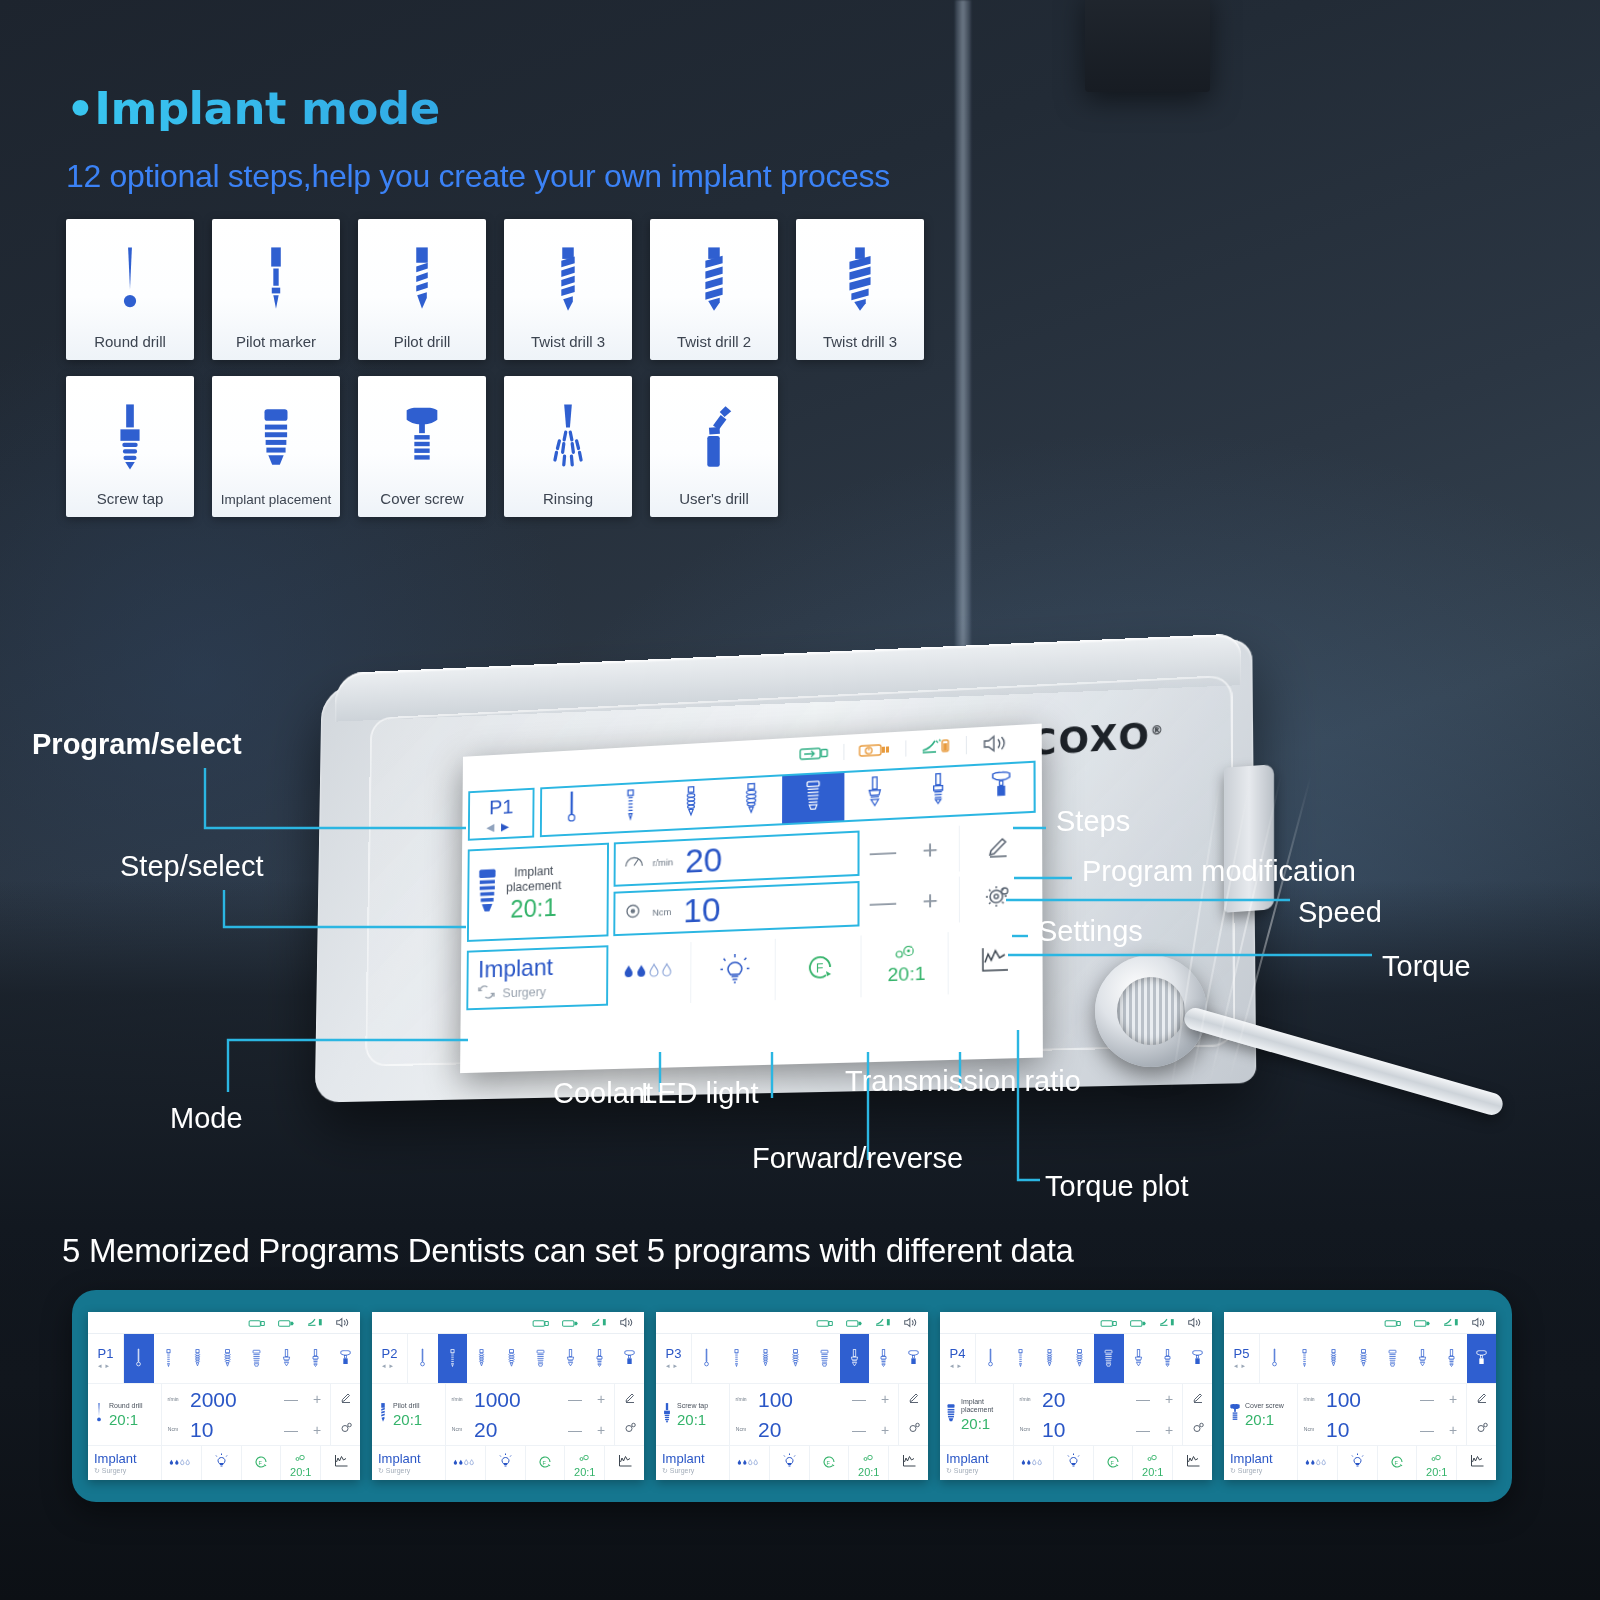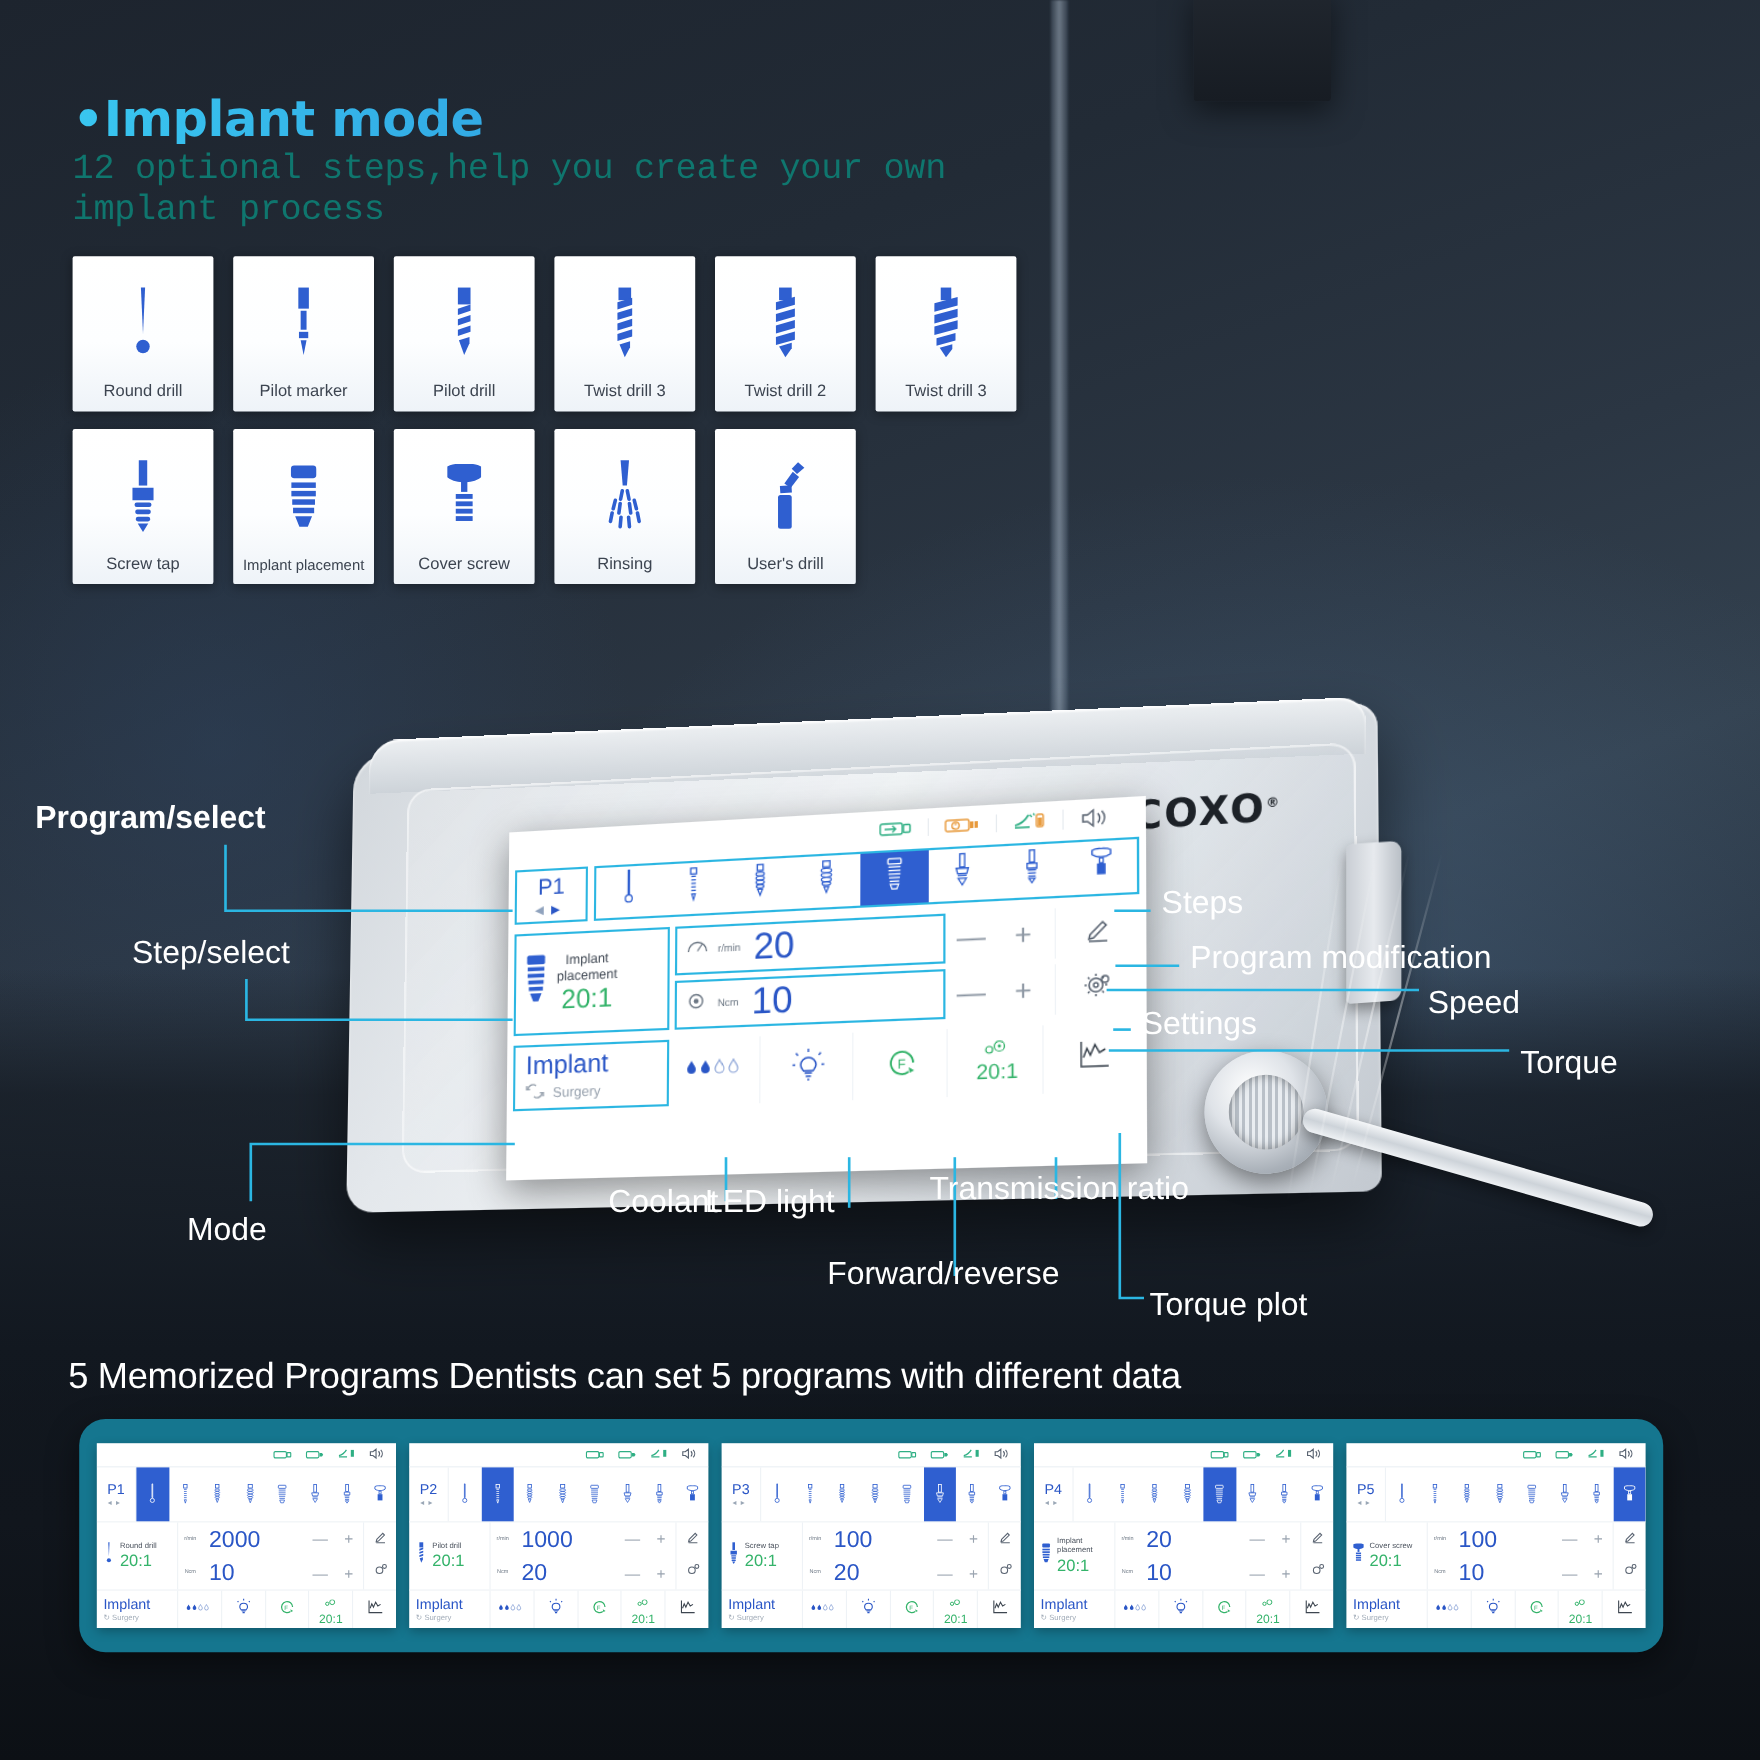--- a/index.html
+++ b/index.html
@@ -42,21 +42,21 @@
 
   
   .sec1 { position:absolute; left:66px; top:86px; width:900px; }
   .h1 {
     font-size:45px; font-weight:700; letter-spacing:-.5px; line-height:1;
     background: linear-gradient(90deg,#39c6f0 0%, #2f9fe0 58%, #2b8fd8 100%);
     -webkit-background-clip:text; background-clip:text; color:transparent;
     font-family:"DejaVu Sans", sans-serif;
   }
   .h1 .dot { font-size:45px; }
-  .sub { margin-top:4px; font-size:32px; color:#0f766e; letter-spacing:-.3px;font-family:Liberation Mono, monospace; }
+  .sub { margin-top:27px; font-size:32px; color:#3b82f6; letter-spacing:-.3px; }
 
   .grid { margin-top:24px; display:grid; grid-template-columns:repeat(6,128px); gap:16px 18px; }
   .card {
     width:128px; height:141px; border-radius:2px;
     background: linear-gradient(180deg,#ffffff 0%, #fdfeff 55%, #eef3f8 100%);
     display:flex; flex-direction:column; align-items:center; justify-content:flex-start;
     box-shadow: 0 2px 10px rgba(0,0,0,.35);
     padding-top:8px;
   }
   .card .ic { flex:1; display:flex; align-items:center; justify-content:center; width:100%; }

